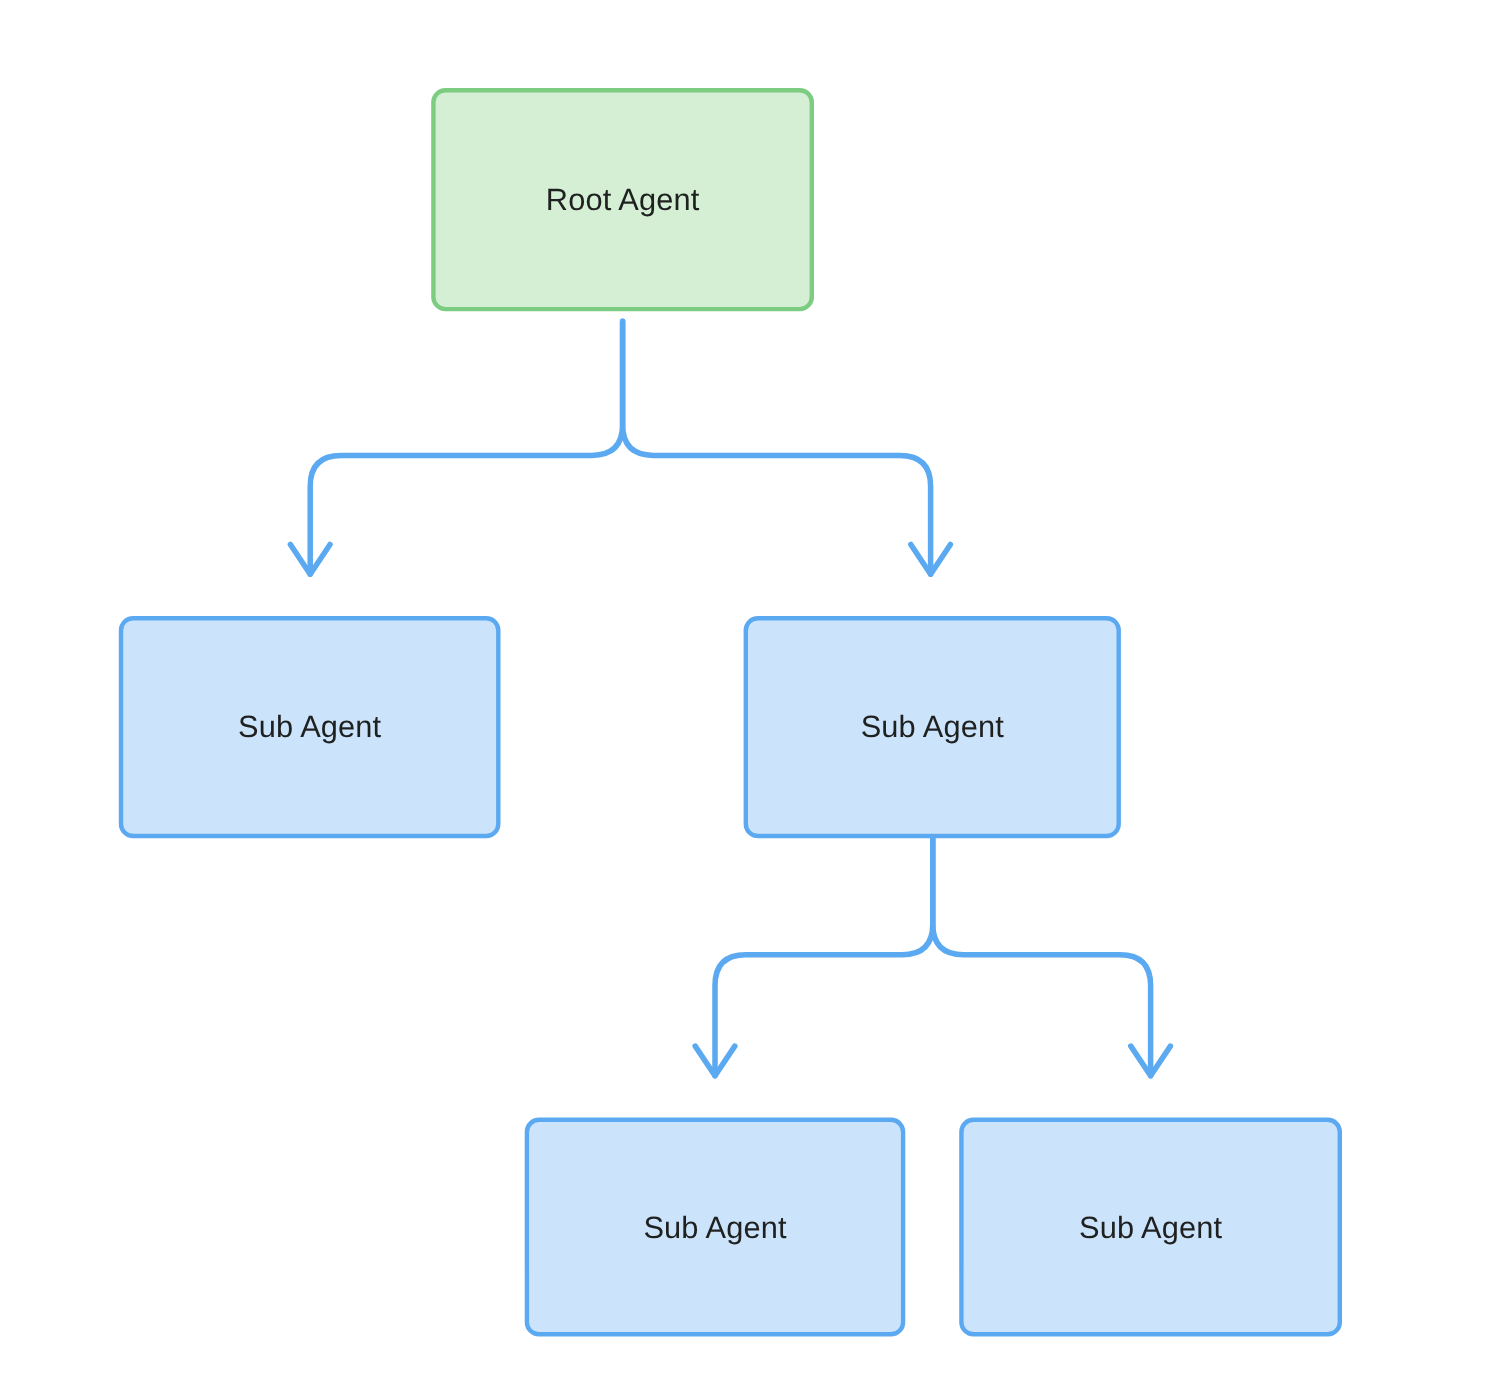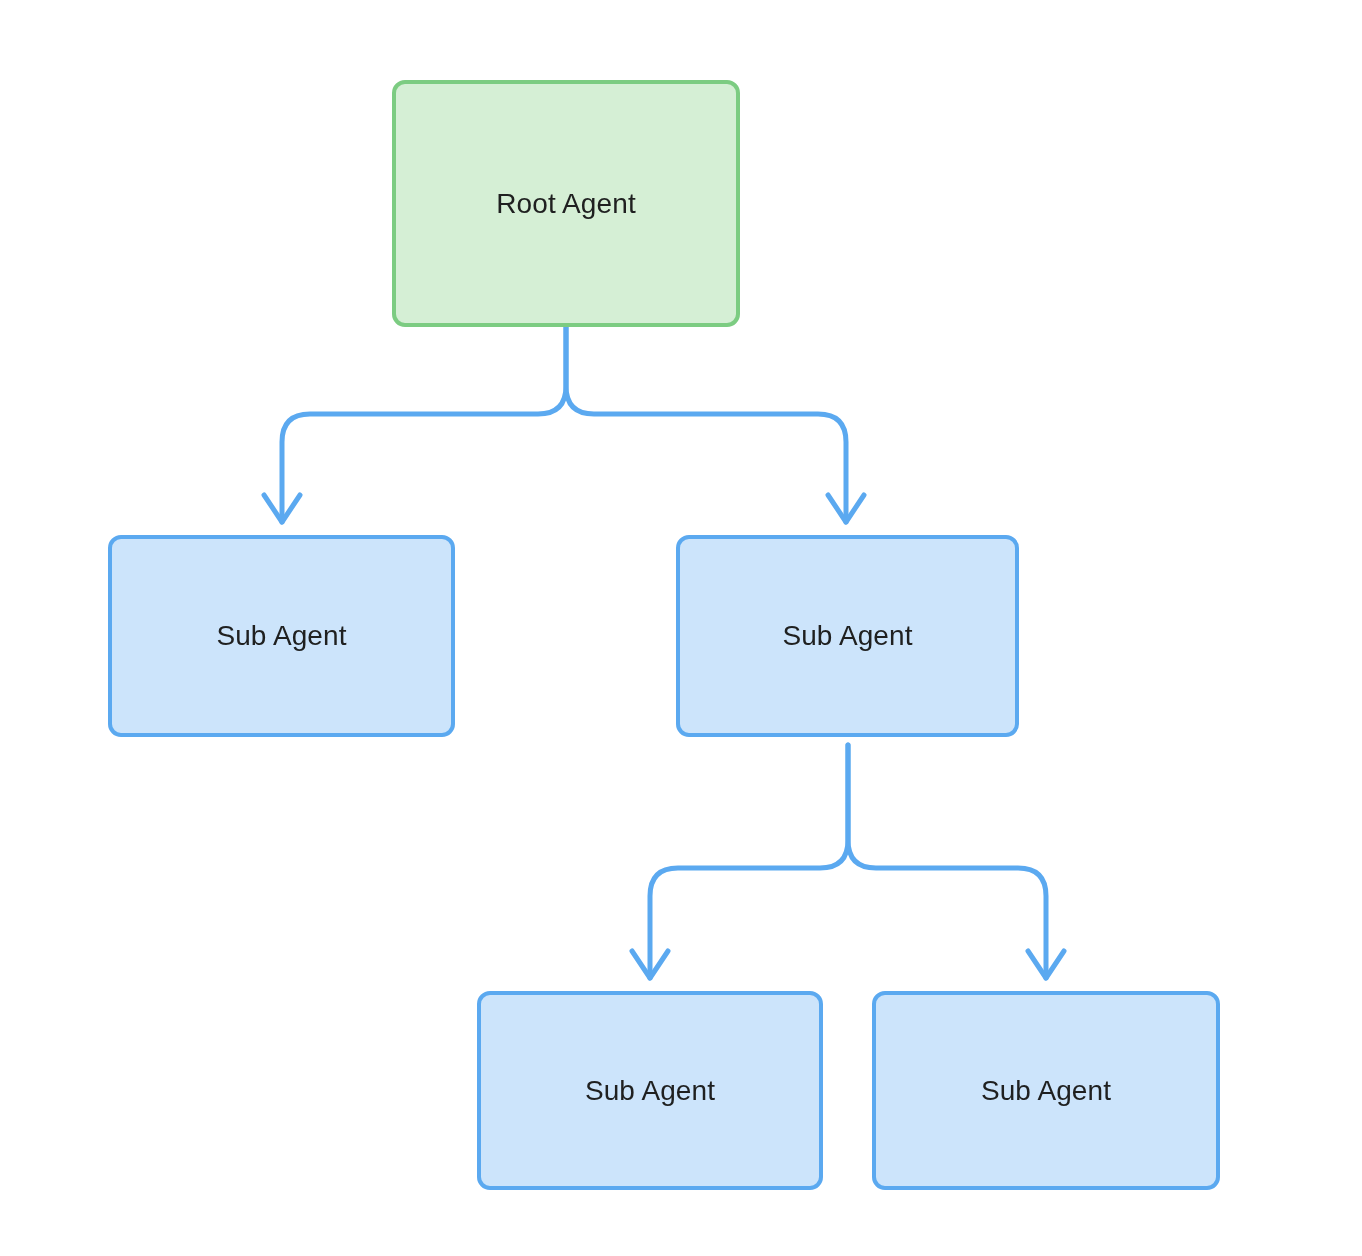--- a/index.html
+++ b/index.html
@@ -44,20 +44,21 @@
     text-align: center;
     white-space: nowrap;
   }
   .node.root {
     background: #d5efd5;
     border-color: #7ccc82;
   }
   .node.sub {
     background: #cce4fb;
     border-color: #5ba9f0;
+    margin-top: 25px;
   }
 </style>
 </head>
 <body>
 
 <div id="canvas">
 
   <svg id="edge-layer" viewBox="0 0 1362 1256">
     <g fill="none" stroke="#5ba9f0" stroke-width="5" stroke-linecap="round" stroke-linejoin="round">
 
@@ -88,21 +89,21 @@
       <path d="M 848 745
                L 848 840
                Q 848 868 876 868
                L 1018 868
                Q 1046 868 1046 896
                L 1046 978"></path>
       <path d="M 1028 951 L 1046 978 L 1064 951"></path>
     </g>
   </svg>
 
-  <div class="node root" style="left:392px; top:80px; width:348px; height:247px;">
+  <div class="node root" style="left:392px; top:80px; width:348px; height:203px;">
     <span class="node-label">Root Agent</span>
   </div>
 
   <div class="node sub" style="left:108px; top:535px; width:347px; height:202px;">
     <span class="node-label">Sub Agent</span>
   </div>
 
   <div class="node sub" style="left:676px; top:535px; width:343px; height:202px;">
     <span class="node-label">Sub Agent</span>
   </div>

